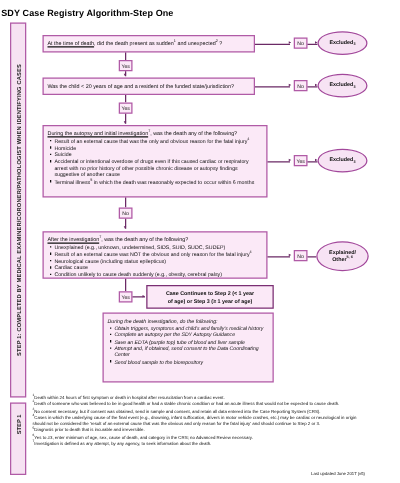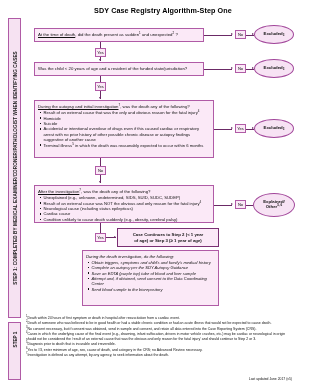--- a/index.html
+++ b/index.html
@@ -6,22 +6,21 @@
   html, body {
     width: 298px; height: 386px;
     background: #ffffff;
     font-family: "Liberation Sans", sans-serif;
     overflow: hidden;
   }
   #page { position: relative; width: 298px; height: 386px; background:#fff; }
 
   
   .title {
-    position: absolute; top: 6px; left: 14px; width: 298px;
-    text-align: center;
+    position: absolute; top: 6px; left: 1px; width: 298px;
     font-size: 7.2px; font-weight: bold; color: #000;
     letter-spacing: .1px;
   }
 
   
   .step-banner {
     position: absolute; left: 8px; top: 18px;
     width: 13px; height: 300px;
     background: #f6e2f2; border: 0.7px solid #b05ba6;
   }

